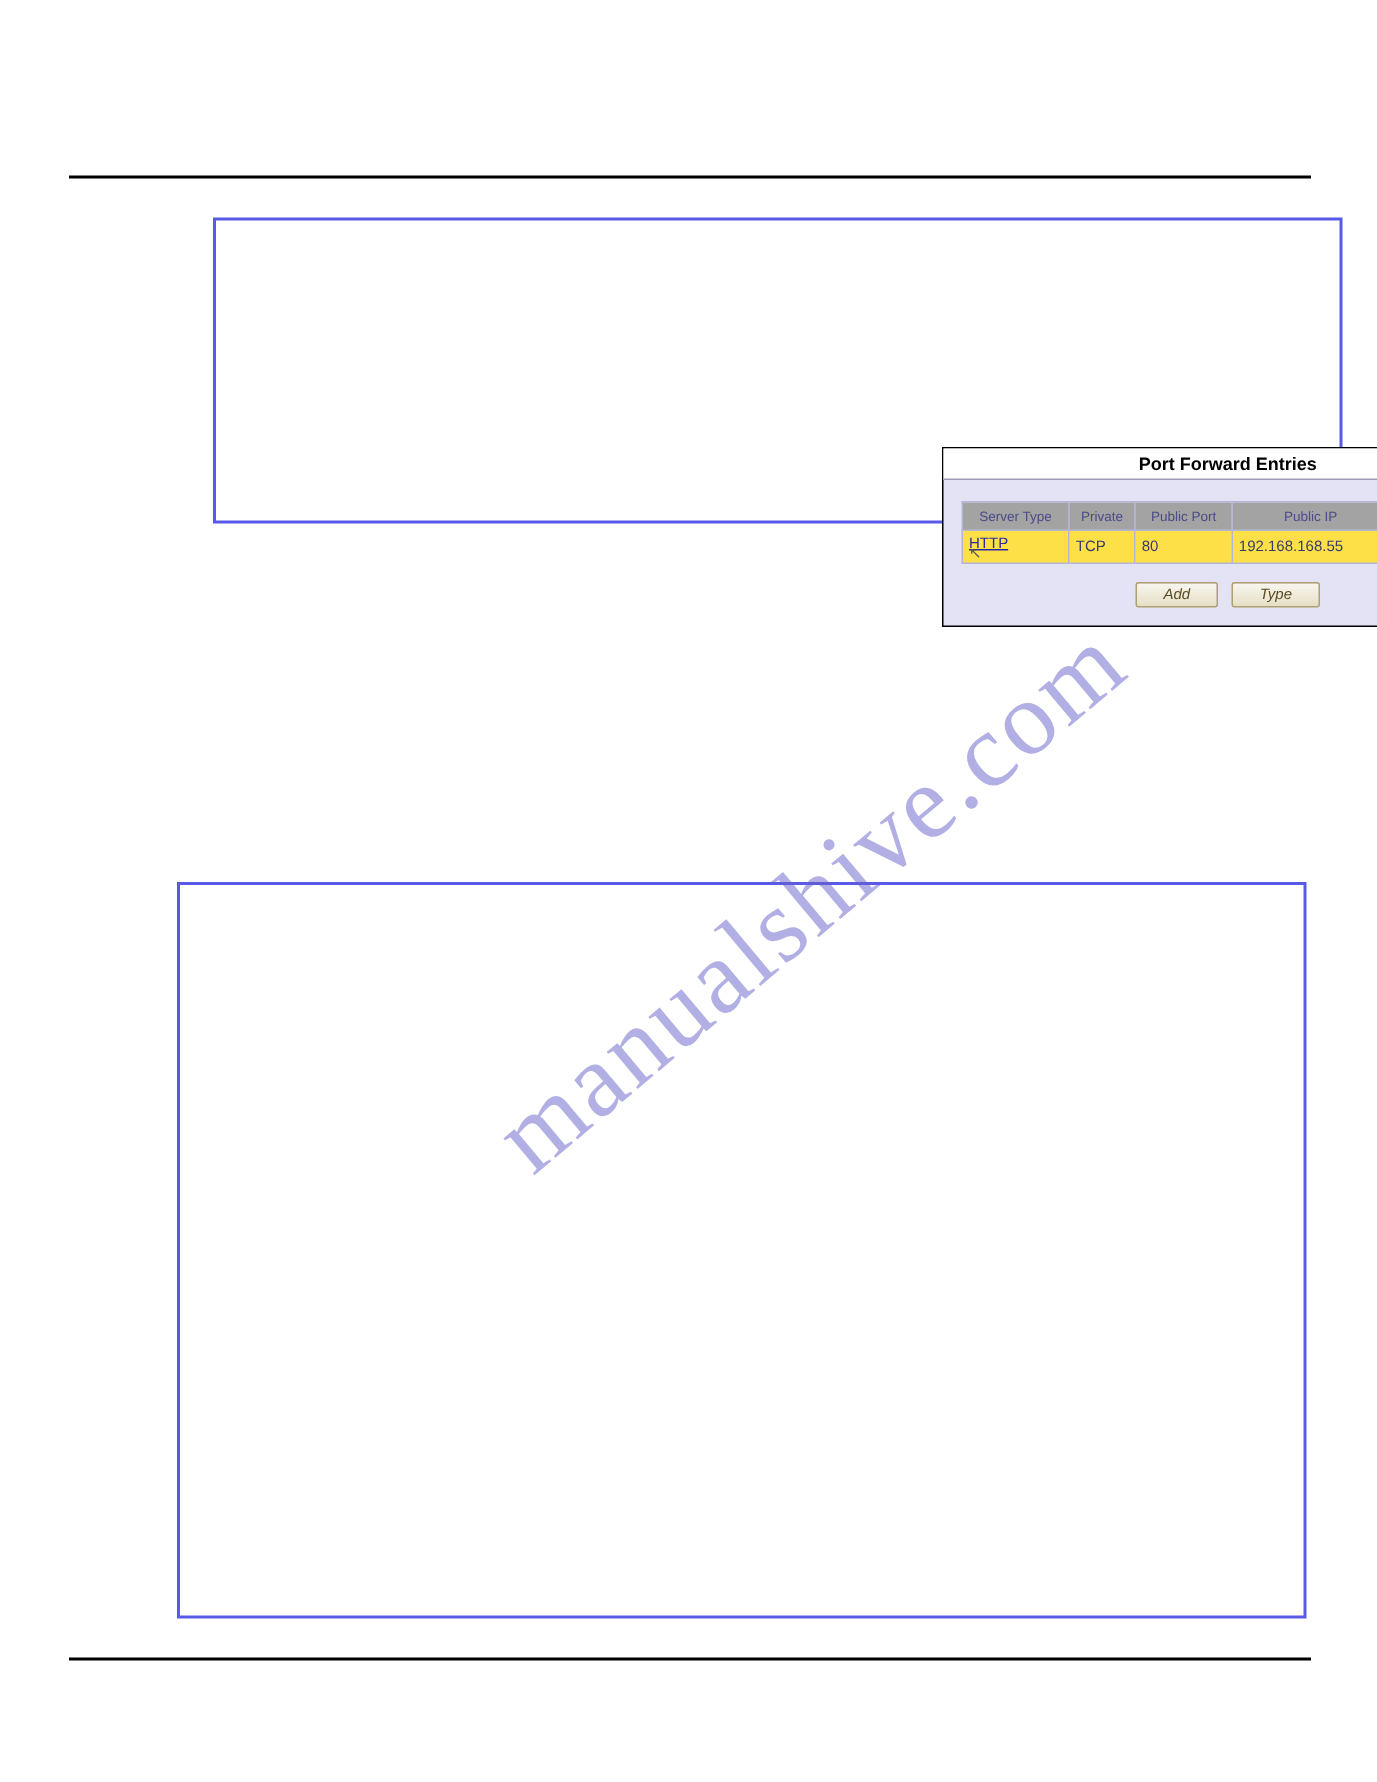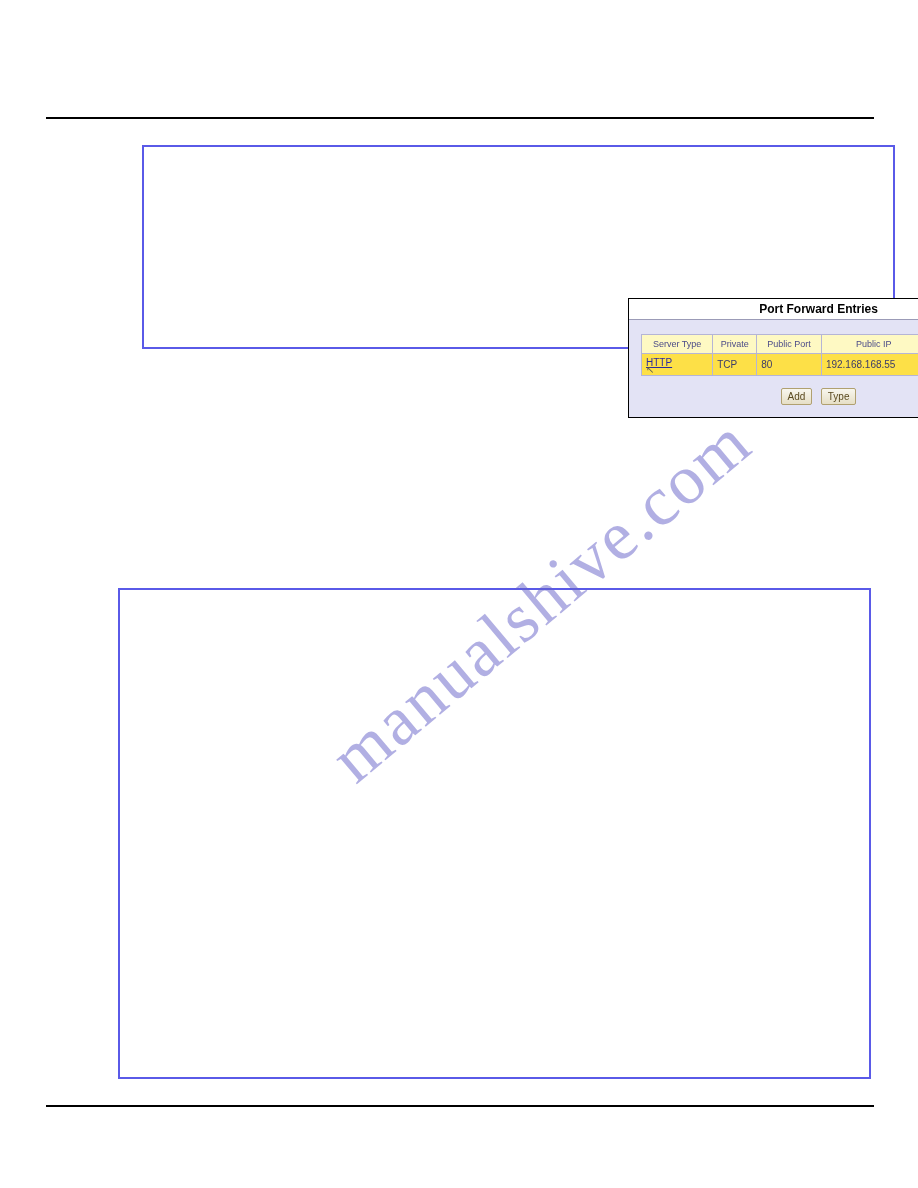--- a/index.html
+++ b/index.html
@@ -44,21 +44,21 @@
     color: #000;
     font-size: 12px;
     padding: 3px 0;
   }
 
   
   .panel-pf { left: 484px; top: 151px; width: 381px; }
   .pf-body { padding: 14px 12px 12px 12px; }
   .pf-table { width: 100%; border-collapse: collapse; font-size: 9px; color: #4b4b88; }
   .pf-table th {
-    background: #fef9c3;
+    background: #a3a3a3;
     border: 1px solid #b5b5d6;
     font-weight: normal;
     padding: 4px 2px;
     text-align: center;
   }
   .pf-table td {
     background: #fde047;
     border: 1px solid #b5b5d6;
     padding: 3px 4px;
     font-size: 10px;
@@ -81,23 +81,24 @@
     text-align: center;
     margin-top: 10px;
   }
   .rbtn {
     display: inline-block;
     font-size: 10px;
     color: #5a4a20;
     background: linear-gradient(#f8f6ee, #e6dfc6);
     border: 1px solid #b0a070;
     border-radius: 2px;
-    padding: 2px 6px;
+    padding: 2px 18px;
     margin: 0 2px;
     cursor: pointer;
+    font-style: italic;
   }
 
   
   .watermark {
     position: absolute;
     left: 280px;
     top: 560px;
     font-size: 70px;
     color: rgba(100, 95, 200, 0.5);
     transform: rotate(-40deg);

